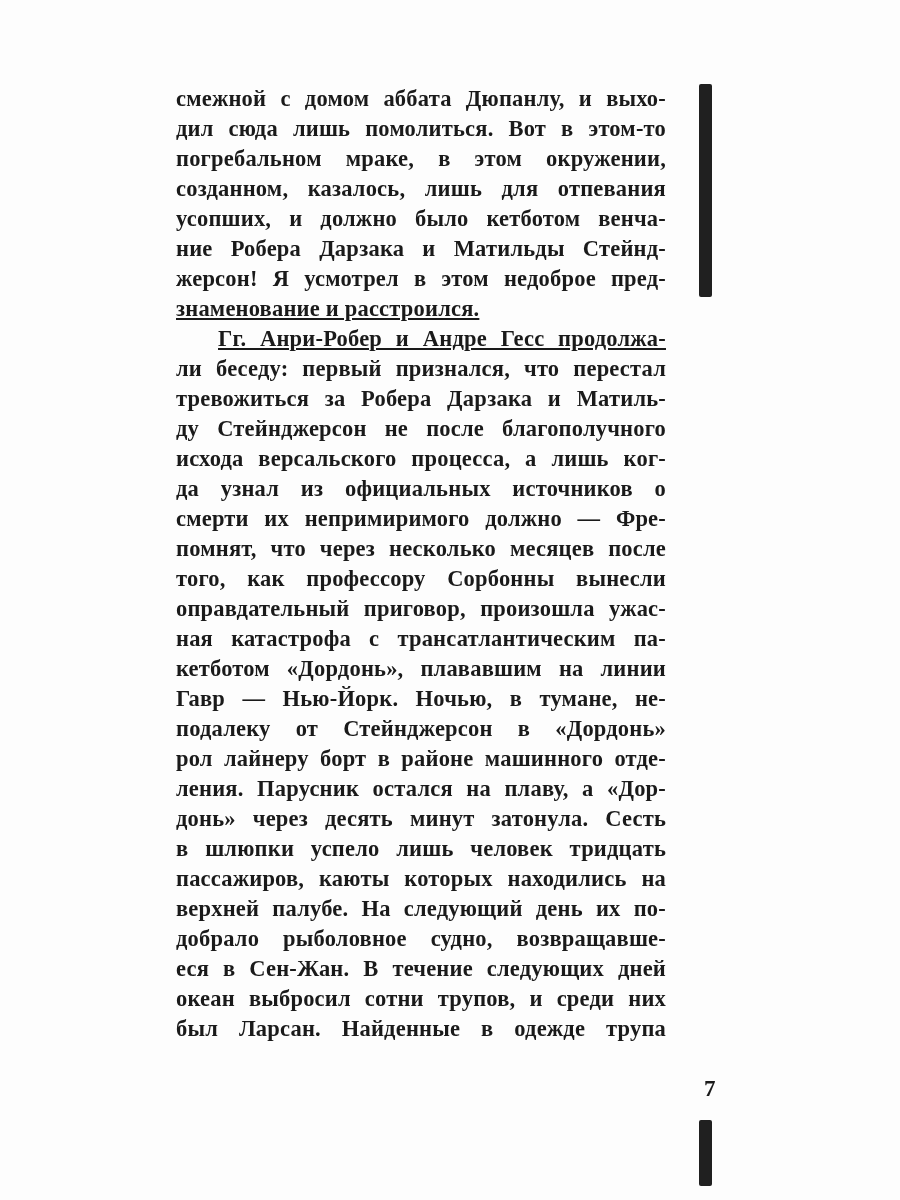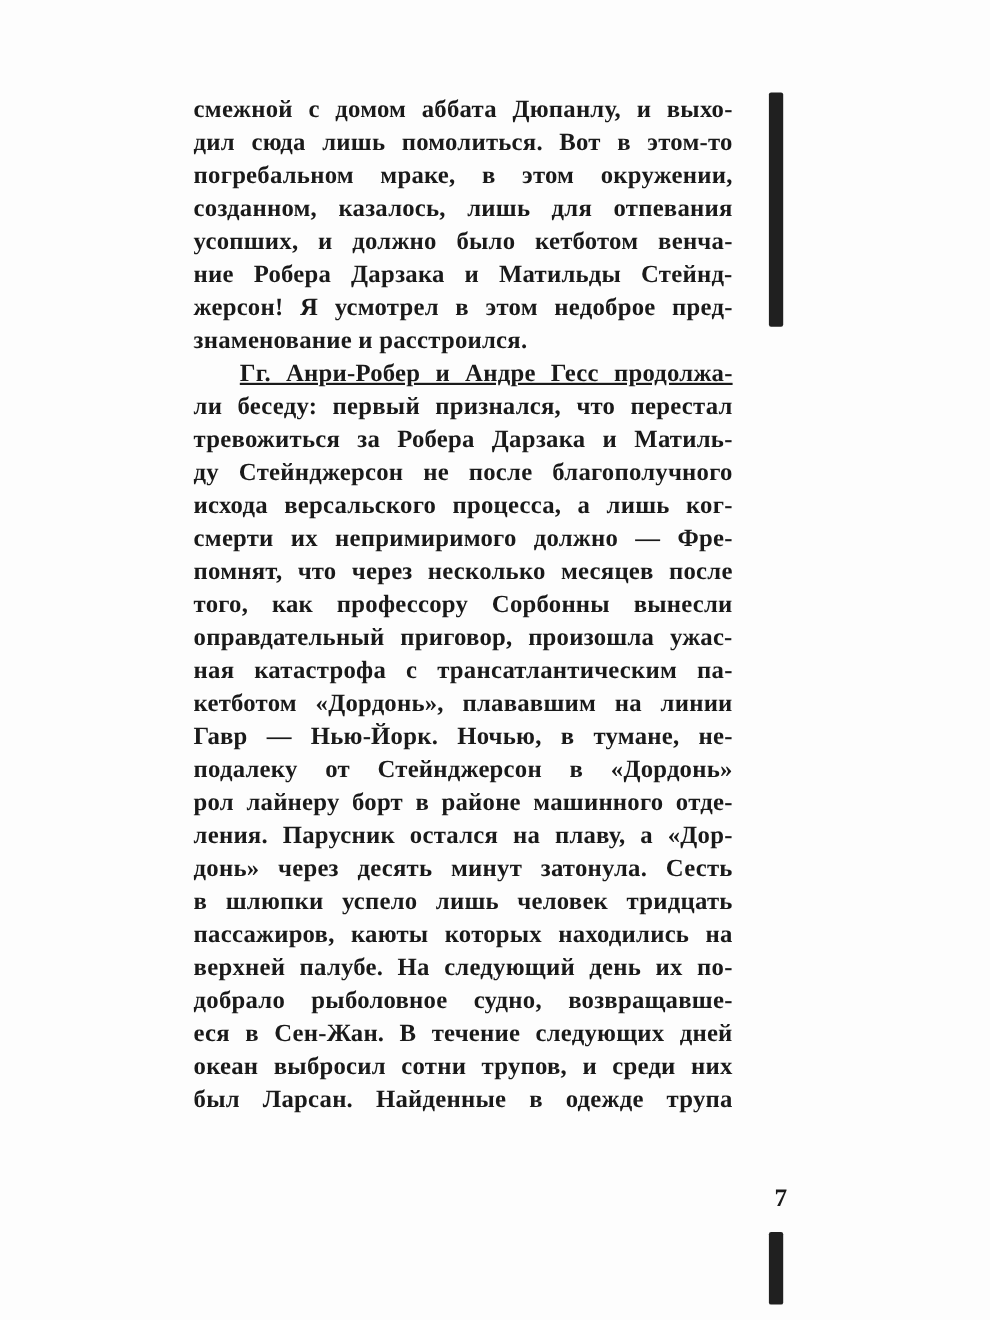--- a/index.html
+++ b/index.html
@@ -36,20 +36,21 @@
     white-space:nowrap;
     overflow:visible;
     text-align:justify;
     -moz-text-align-last:justify;
     text-align-last:justify;
     text-justify:inter-word;
   }
   .line.no-justify{
     -moz-text-align-last:left;
     text-align-last:left;
+    text-decoration:underline;
   }
   .line.first-indent{
     text-indent:42px;
     text-decoration:underline;
   }
   .page-number{
     position:absolute;
     left:704px;top:1074px;
     width:40px;
     font-size:23px;
@@ -82,20 +83,21 @@
         <div class="line">ние Робера Дарзака и Матильды Стейнд-</div>
         <div class="line">жерсон! Я усмотрел в этом недоброе пред-</div>
         <div class="line no-justify">знаменование и расстроился.</div>
       </div>
       <div class="paragraph">
         <div class="line first-indent">Гг. Анри-Робер и Андре Гесс продолжа-</div>
         <div class="line">ли беседу: первый признался, что перестал</div>
         <div class="line">тревожиться за Робера Дарзака и Матиль-</div>
         <div class="line">ду Стейнджерсон не после благополучного</div>
         <div class="line">исхода версальского процесса, а лишь ког-</div>
+        <div class="line">да узнал из официальных источников о</div>
         <div class="line">смерти их непримиримого должно — Фре-</div>
         <div class="line">помнят, что через несколько месяцев после</div>
         <div class="line">того, как профессору Сорбонны вынесли</div>
         <div class="line">оправдательный приговор, произошла ужас-</div>
         <div class="line">ная катастрофа с трансатлантическим па-</div>
         <div class="line">кетботом «Дордонь», плававшим на линии</div>
         <div class="line">Гавр — Нью-Йорк. Ночью, в тумане, не-</div>
         <div class="line">подалеку от Стейнджерсон в «Дордонь»</div>
         <div class="line">рол лайнеру борт в районе машинного отде-</div>
         <div class="line">ления. Парусник остался на плаву, а «Дор-</div>

